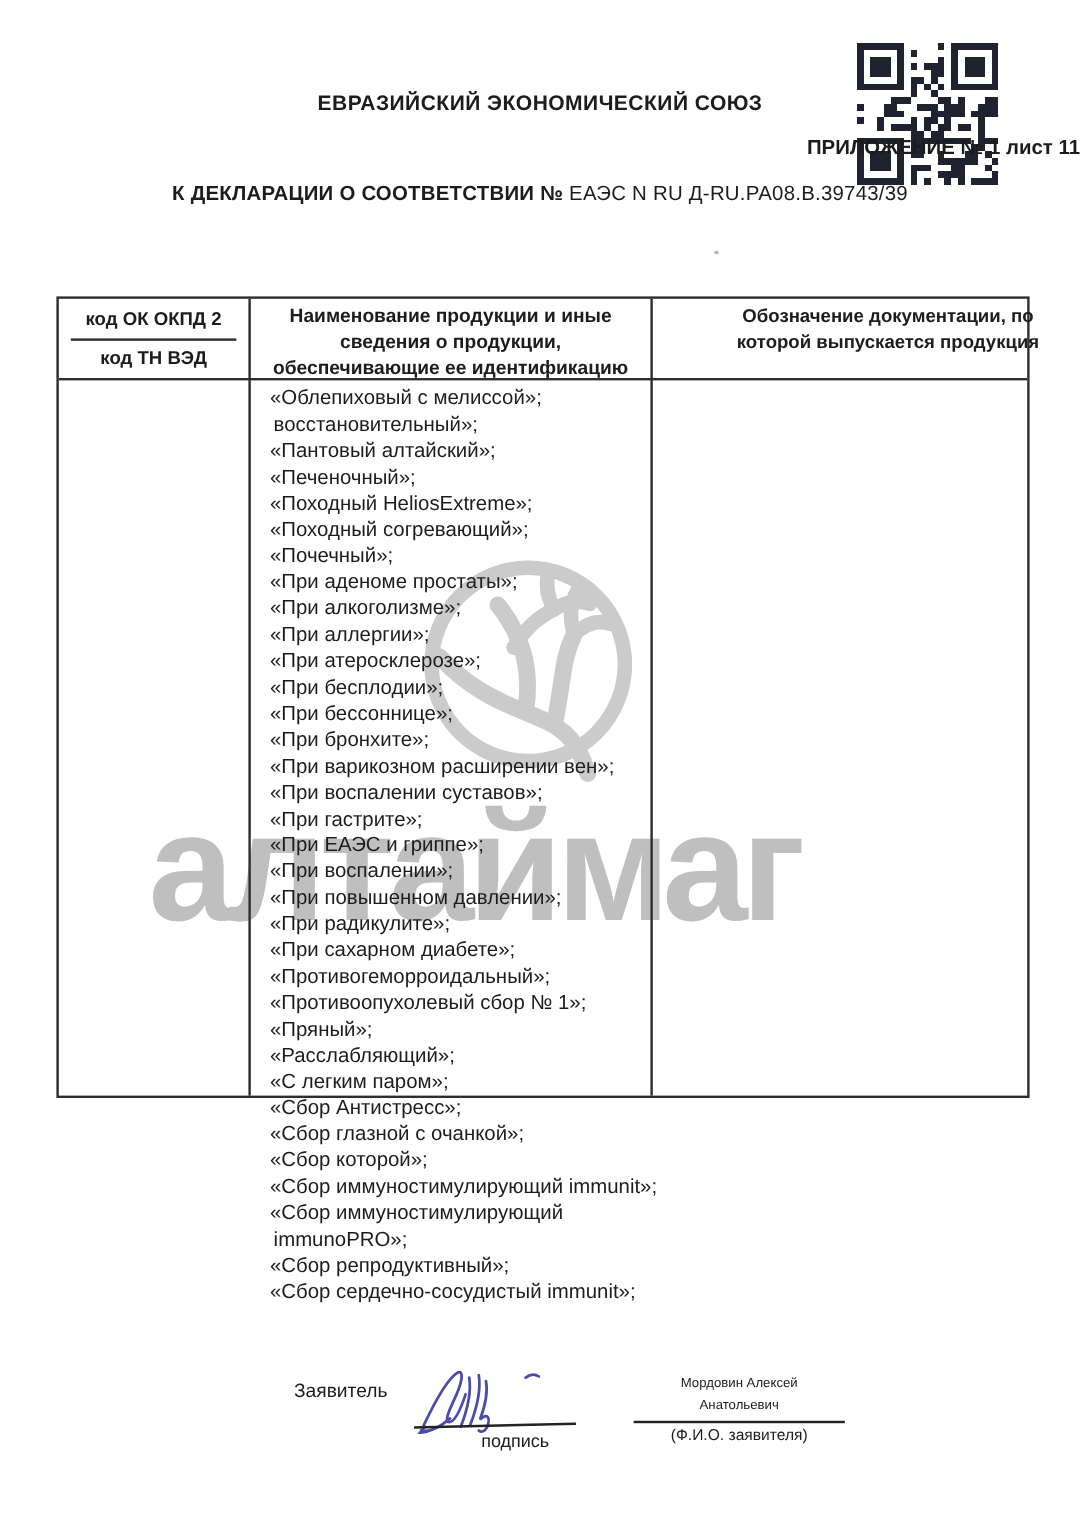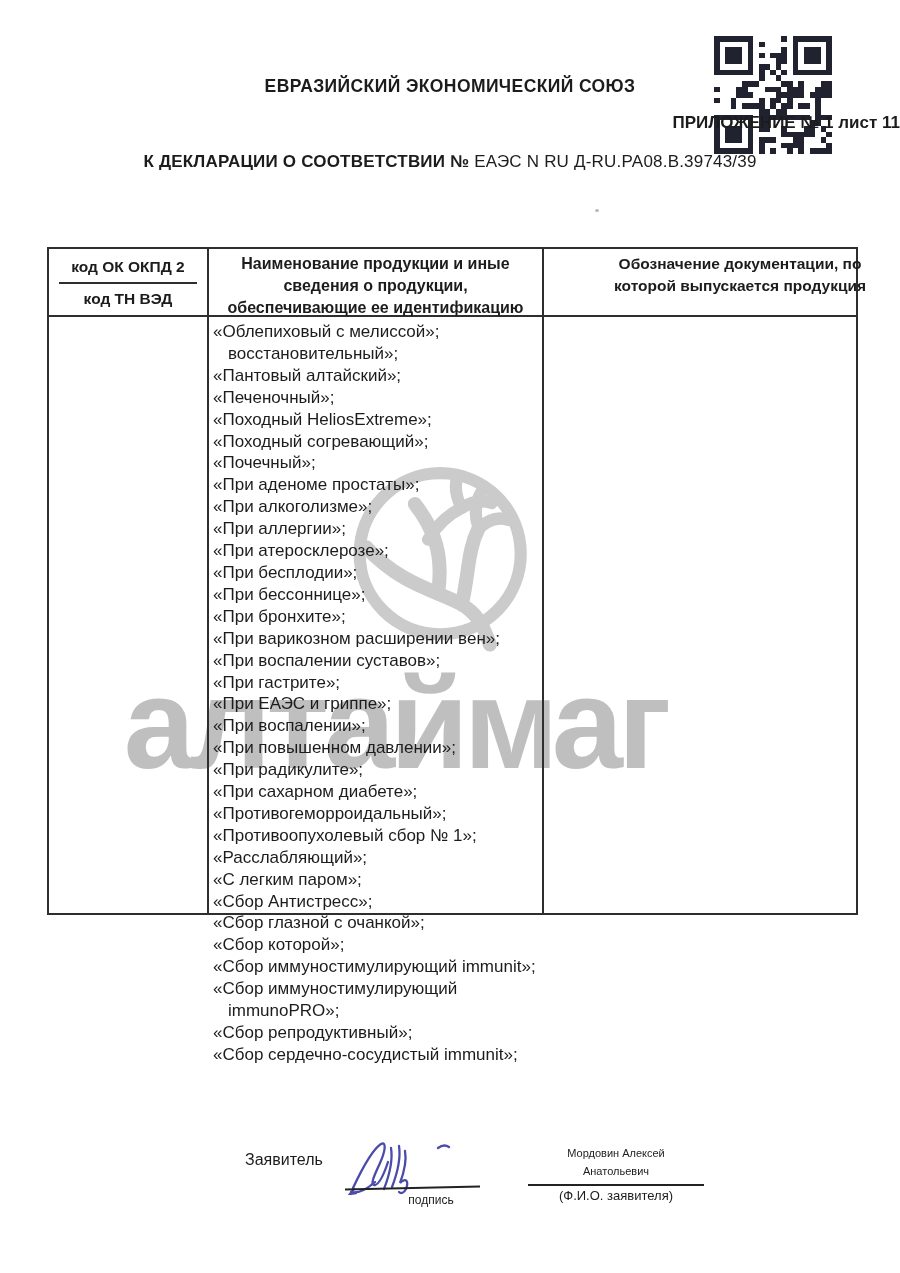--- a/index.html
+++ b/index.html
@@ -31,27 +31,27 @@
   .table{position:absolute;left:47px;top:247px;width:811px;height:668px;border:2px solid #2e2e2e;box-sizing:border-box;z-index:1;}
   .vline{position:absolute;top:0;bottom:0;width:2px;background:#2e2e2e;}
   .v1{left:158px;} .v2{left:493px;}
   .hline{position:absolute;left:0;right:0;top:66px;height:2px;background:#2e2e2e;}
   .th{position:absolute;top:4px;text-align:center;font-weight:bold;font-size:15.5px;line-height:21px;}
   .th1{left:0;width:158px;top:7px;}
   .frac{height:2px;background:#2e2e2e;margin:5px 10px 4px 10px;}
   .th2{left:160px;width:333px;font-size:16px;line-height:22px;}
   .th3{left:491px;width:314px;line-height:22px;margin-left:43px;}
   .plist{position:absolute;left:160px;top:72px;width:331px;font-size:17px;z-index:2;}
-  .pline{line-height:21.9px;padding-left:4px;white-space:nowrap;}
+  .pline{line-height:21.9px;padding-left:16px;white-space:nowrap;}
   .pline.cont{padding-left:19px;}
   
   .f-label{position:absolute;left:245px;top:1151px;font-size:16px;z-index:2;}
   .sig{position:absolute;left:346px;top:1137px;width:112px;height:58px;z-index:2;}
   .sig-line{position:absolute;left:345px;top:1187px;width:135px;border-top:2px solid #222;transform:rotate(-1.3deg);z-index:2;}
-  .sig-cap{position:absolute;left:376px;top:1193px;width:110px;text-align:center;font-size:12px;z-index:2;}
+  .sig-cap{position:absolute;left:401px;top:1193px;width:110px;text-align:left;font-size:15px;z-index:2;}
   .name-block{position:absolute;left:528px;top:1145px;width:176px;text-align:center;font-size:11px;line-height:17.5px;z-index:2;}
   .name-line{position:absolute;left:528px;top:1184px;width:176px;border-top:2px solid #222;z-index:2;}
   .name-cap{position:absolute;left:520px;top:1188px;width:192px;text-align:center;font-size:13px;z-index:2;}
   .speck{position:absolute;left:595px;top:209px;width:4px;height:3px;background:#9a9a9a;border-radius:50%;opacity:.7;z-index:2;}
 </style>
 </head>
 <body>
 
 <div class="page">
 
@@ -250,20 +250,21 @@
         <div class="pline">«При варикозном расширении вен»;</div>
         <div class="pline">«При воспалении суставов»;</div>
         <div class="pline">«При гастрите»;</div>
         <div class="pline">«При ЕАЭС и гриппе»;</div>
         <div class="pline">«При воспалении»;</div>
         <div class="pline">«При повышенном давлении»;</div>
         <div class="pline">«При радикулите»;</div>
         <div class="pline">«При сахарном диабете»;</div>
         <div class="pline">«Противогеморроидальный»;</div>
         <div class="pline">«Противоопухолевый сбор № 1»;</div>
+        <div class="pline">«Пряный»;</div>
         <div class="pline">«Расслабляющий»;</div>
         <div class="pline">«С легким паром»;</div>
         <div class="pline">«Сбор Антистресс»;</div>
         <div class="pline">«Сбор глазной с очанкой»;</div>
         <div class="pline">«Сбор которой»;</div>
         <div class="pline">«Сбор иммуностимулирующий immunit»;</div>
         <div class="pline">«Сбор иммуностимулирующий</div>
         <div class="pline cont">immunoPRO»;</div>
         <div class="pline">«Сбор репродуктивный»;</div>
         <div class="pline">«Сбор сердечно-сосудистый immunit»;</div>

